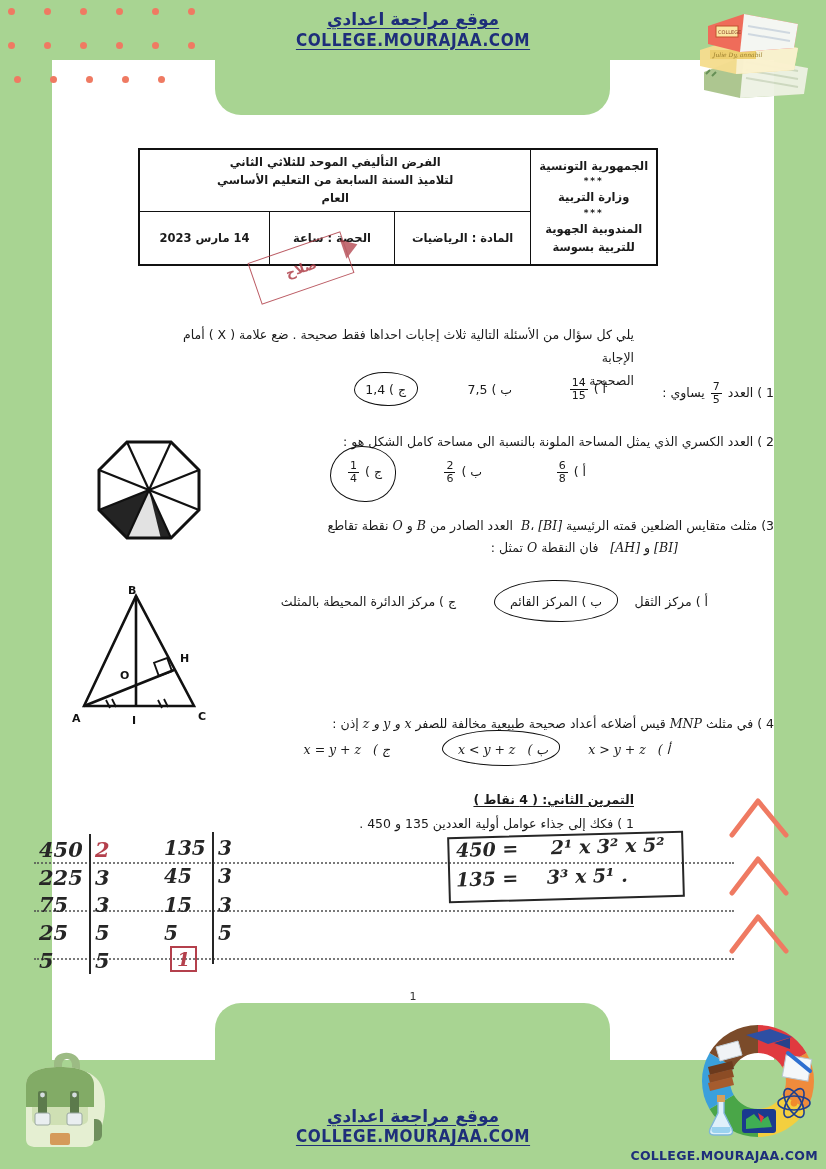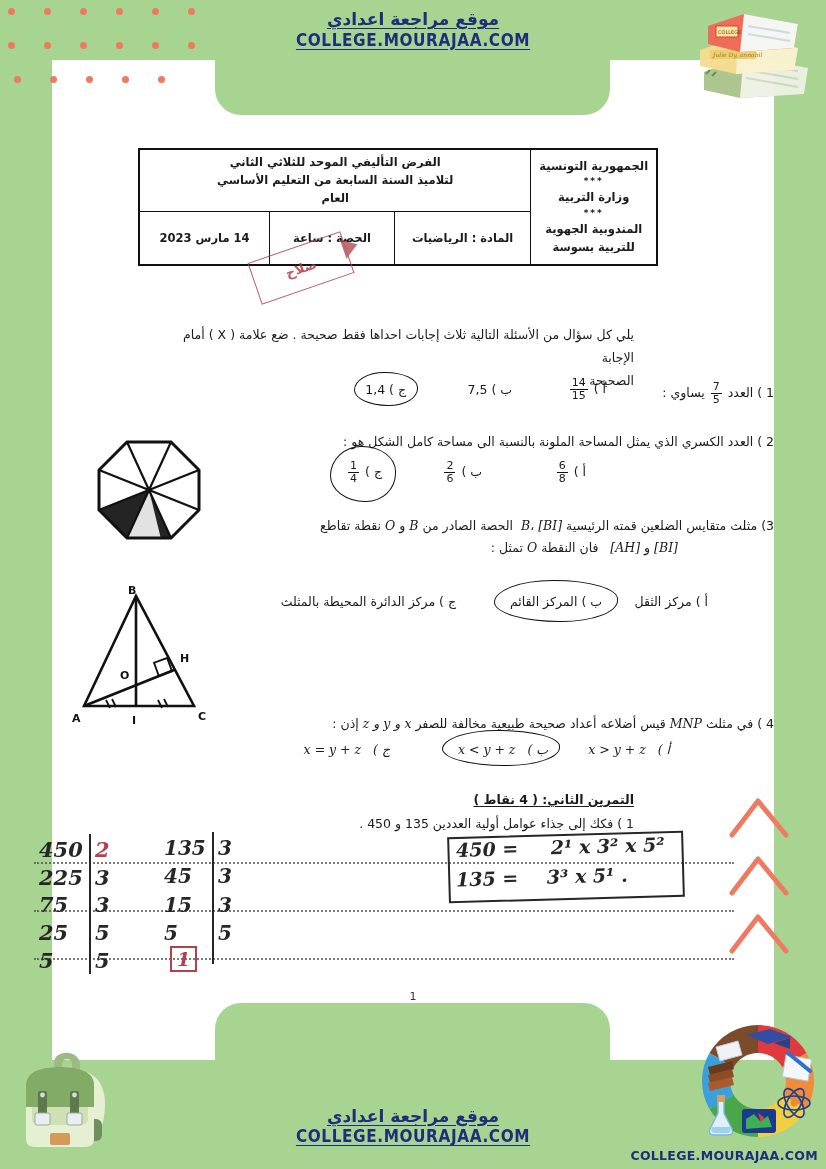--- a/index.html
+++ b/index.html
@@ -325,21 +325,21 @@
         <polygon points="54,52 66,101 76,100" fill="#111" opacity="0.9"></polygon>
       </svg>
     </div>
 
     <div class="opt-row" style="top:400px;left:0;">
       <div class="opt" style="right:0;top:0;white-space:nowrap;">
         <span>3)</span>
         <span>مثلث متقايس الضلعين قمته الرئيسية</span>
         <span class="mathi">B</span>،
         <span class="mathi">[BI]</span>
-        &nbsp;<span>الحصة الصادر من</span>
+        &nbsp;<span>العدد الصادر من</span>
         <span class="mathi">B</span>
         <span>و</span>
         <span class="mathi">O</span>
         <span>نقطة تقاطع</span>
       </div>
       <div class="opt" style="right:96px;top:22px;white-space:nowrap;">
         <span class="mathi">[BI]</span>
         <span>و</span>
         <span class="mathi">[AH]</span>
         &nbsp;&nbsp;<span>فان النقطة</span>

